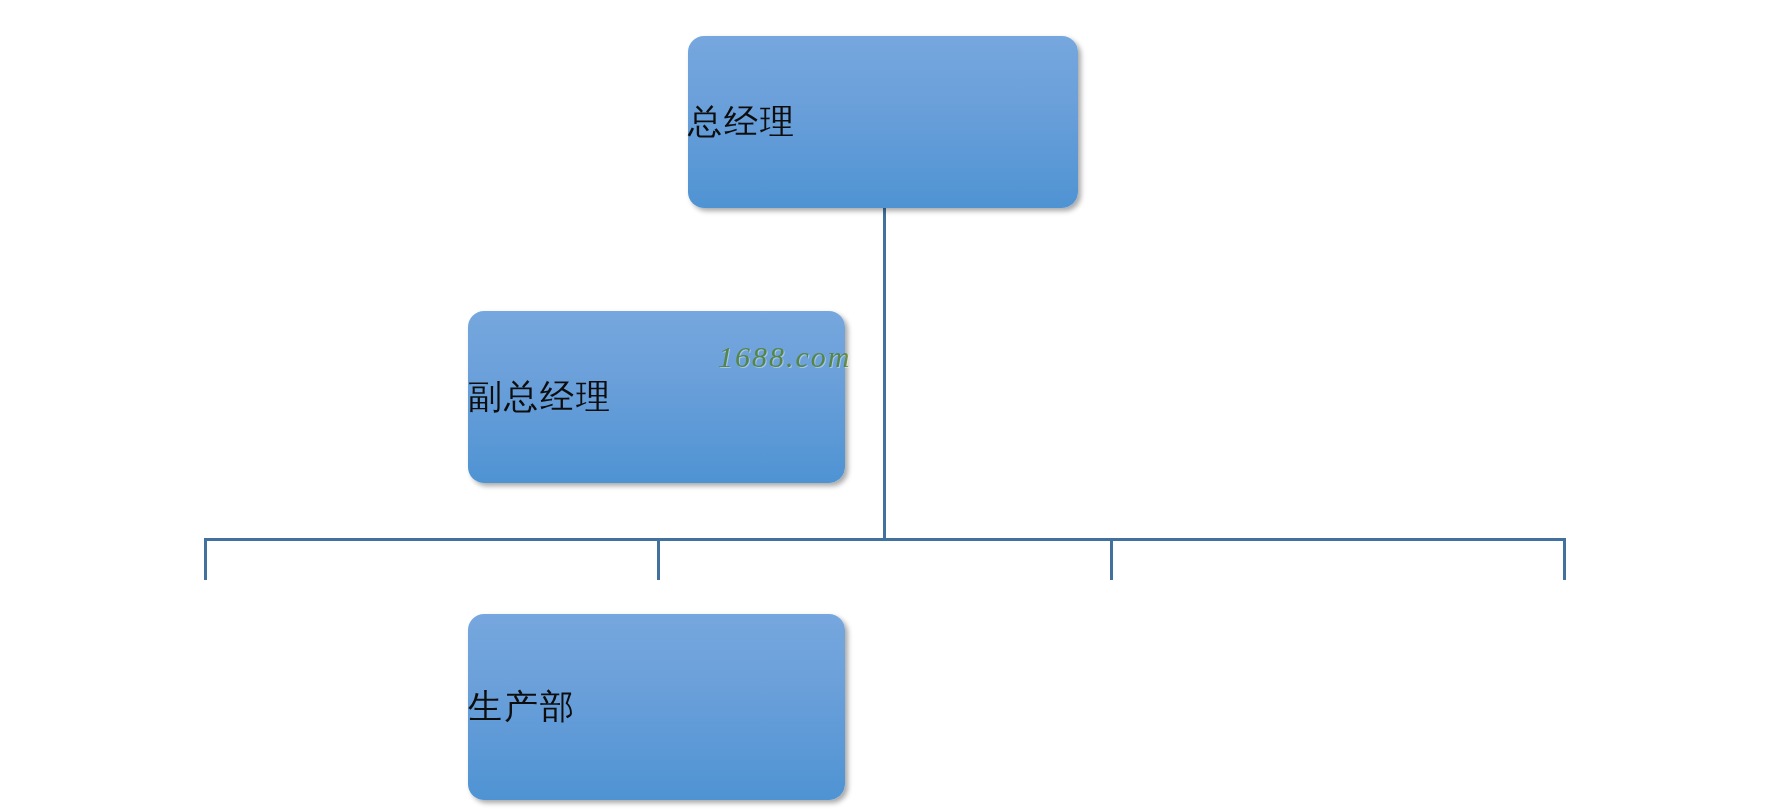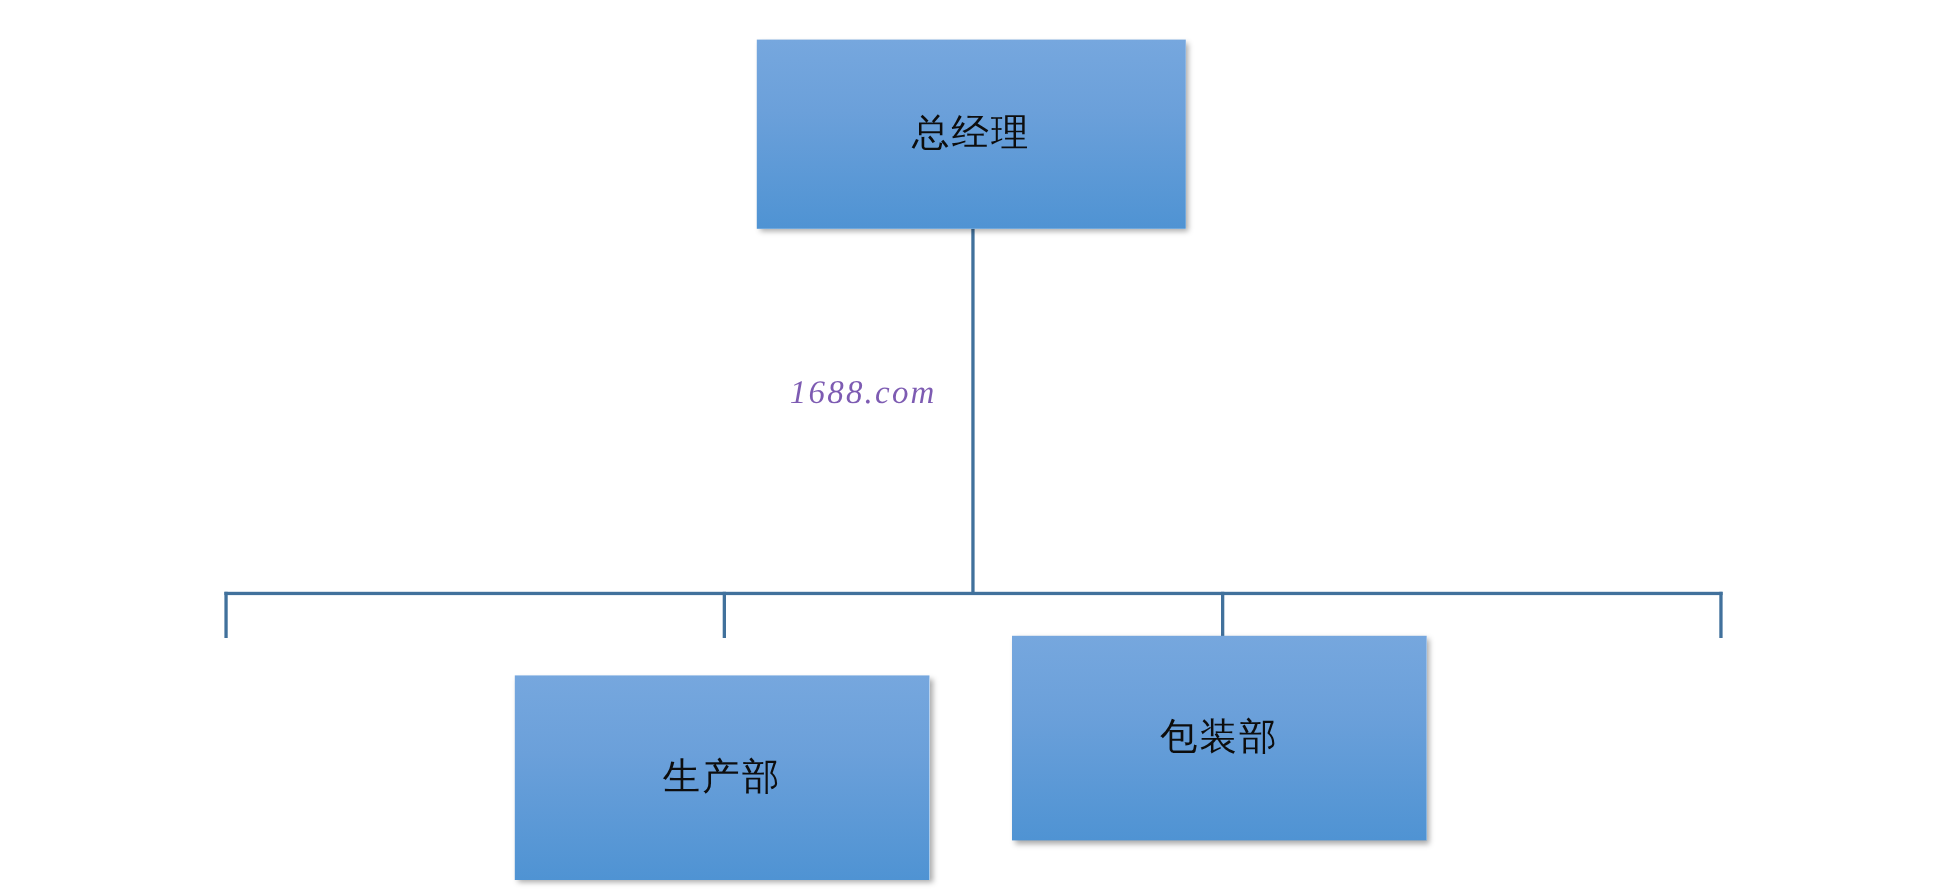--- a/index.html
+++ b/index.html
@@ -17,21 +17,22 @@
   }
 
   
   .org-box {
     position: absolute;
     box-sizing: border-box;
     background: linear-gradient(to bottom, #76a7de 0%, #6ba0da 38%, #4f93d3 100%);
     box-shadow: 3px 3px 5px rgba(0,0,0,0.34);
     display: flex;
     align-items: center;
-    justify-content: center;
+    justify-content: flex-start;
+    border-radius: 16px;
   }
   .org-box .label {
     color: #0d0d0d;
     font-size: 34px;
     line-height: 1;
     letter-spacing: 2px;
     white-space: nowrap;
     font-family: "Liberation Serif", "DejaVu Serif", serif;
   }
 
@@ -45,21 +46,21 @@
 
   
   #watermark {
     position: absolute;
     left: 718px;
     top: 340px;
     font-family: "Liberation Serif", "DejaVu Serif", serif;
     font-style: italic;
     font-size: 30px;
     letter-spacing: 2px;
-    color: #4c1d95;
+    color: #4d7c0f;
     opacity: 0.72;
     text-shadow: 1px 1px 0 rgba(255,255,255,0.55);
     white-space: nowrap;
     pointer-events: none;
   }
 </style>
 </head>
 <body>
 
 <div id="canvas">
@@ -70,26 +71,26 @@
 
   <div class="conn conn-v" style="left:204px; top:538px; height:42px;"></div>
   <div class="conn conn-v" style="left:657px; top:538px; height:42px;"></div>
   <div class="conn conn-v" style="left:1110px; top:538px; height:42px;"></div>
   <div class="conn conn-v" style="left:1563px; top:538px; height:42px;"></div>
 
   <div class="org-box" style="left:688px; top:36px; width:390px; height:172px;">
     <span class="label">总经理</span>
   </div>
 
+  <div class="org-box" style="left:468px; top:311px; width:377px; height:172px;">
+    <span class="label">副总经理</span>
+  </div>
 
 
   <div class="org-box" style="left:468px; top:578px; width:377px; height:186px;margin-top:36px;">
     <span class="label">生产部</span>
   </div>
 
-  <div class="org-box" style="left:920px; top:578px; width:377px; height:186px;">
-    <span class="label">包装部</span>
-  </div>
 
 
   <div id="watermark">1688.com</div>
 
 </div>
 
 </body></html>

